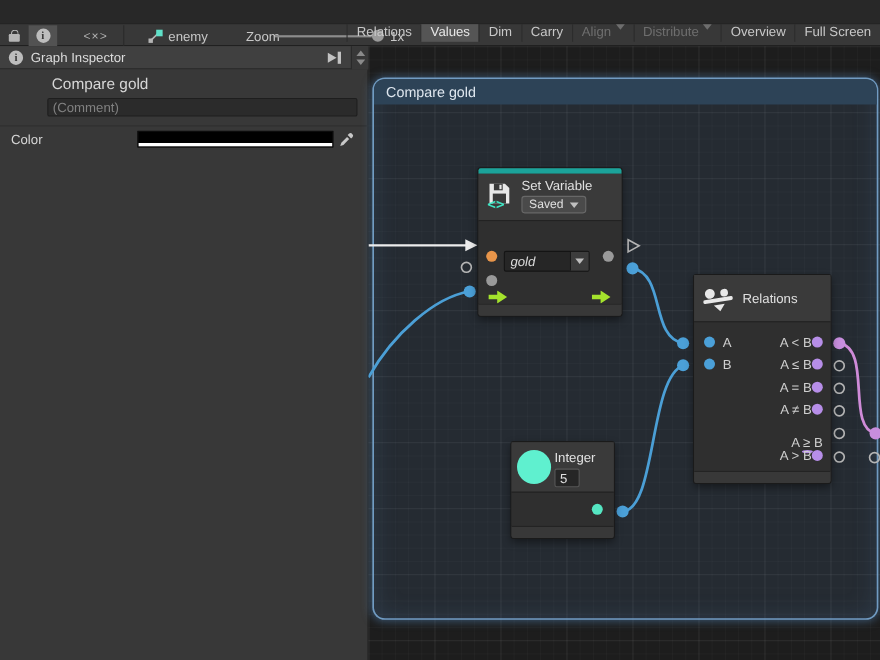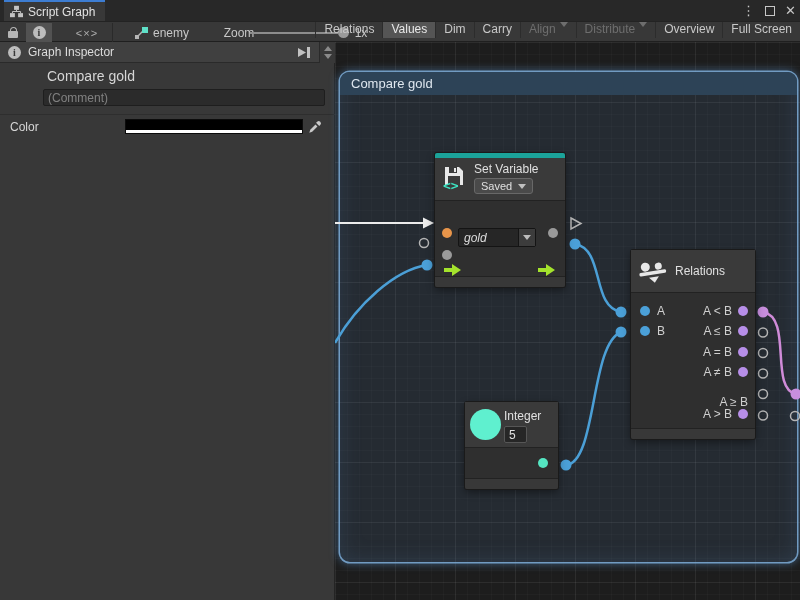--- a/index.html
+++ b/index.html
@@ -85,48 +85,32 @@
            border-radius:3px; padding:1px 6px; font-size:11px; color:#e0e0e0; }
   .gold-dd { position:absolute; left:23px; top:27px; width:78px; height:19px; background:#262626; border:1px solid #141414;
              border-radius:2px; display:flex; align-items:center; font-size:12px; color:#dcdcdc; }
   .gold-dd .txt { flex:1; padding-left:5px; }
   .gold-dd .dd-btn { width:17px; height:100%; background:#3c3c3c; border-left:1px solid #141414;
                      display:flex; align-items:center; justify-content:center; }
   .abs { position:absolute; }
 
   
   .cmp-in { position:absolute; left:9px; height:17px; display:flex; align-items:center; gap:7px; font-size:12px; color:#cfcfcf; }
-  .cmp-out { position:absolute; right:7px; height:17px; display:flex; align-items:center; gap:6px; font-size:12px; color:#cfcfcf; }
+  .cmp-out { position:absolute; right:7px; height:17px; display:flex; align-items:center; font-size:12px; color:#cfcfcf; }
 
   
   .int-circle { position:absolute; left:5px; top:7px; width:31px; height:31px; border-radius:50%; background:#5ff0cf; }
   .int-value { position:absolute; left:39px; top:24px; width:23px; height:17px; background:#262626; border:1px solid #565656;
                border-radius:2px; color:#e0e0e0; font-size:12px; padding-left:4px; font-family:"Liberation Sans", sans-serif; }
 </style>
 </head>
 <body>
 
 <div class="window">
 
-  <div class="titlebar">
-    <div class="tab">
-      <svg width="13" height="13" viewBox="0 0 16 16">
-        <rect x="5" y="1" width="6" height="5" fill="#c4c4c4"></rect>
-        <rect x="0" y="10" width="6" height="5" fill="#c4c4c4"></rect>
-        <rect x="10" y="10" width="6" height="5" fill="#c4c4c4"></rect>
-        <path d="M8 6 v2 M3 10 v-2 h10 v2" stroke="#c4c4c4" stroke-width="1.2" fill="none"></path>
-      </svg>
-      <span>Script Graph</span>
-    </div>
-    <div class="win-controls">
-      <span class="glyph">⋮</span>
-      <span class="maxbox"></span>
-      <span class="glyph">✕</span>
-    </div>
-  </div>
 
   <div class="toolbar">
     <div class="tbtn" style="left:2px;width:22px;">
       <span style="position:relative;width:10px;height:11px;display:inline-block;">
         <span style="position:absolute;left:1.5px;top:0;width:7px;height:7px;border:1.5px solid #b5b5b5;border-bottom:none;border-radius:4px 4px 0 0;"></span>
         <span style="position:absolute;left:0;top:4px;width:10px;height:7px;background:#b5b5b5;border-radius:1px;"></span>
       </span>
     </div>
     <div class="tbtn active" style="left:26px;width:26px;">
       <span class="info-circle">i</span>

